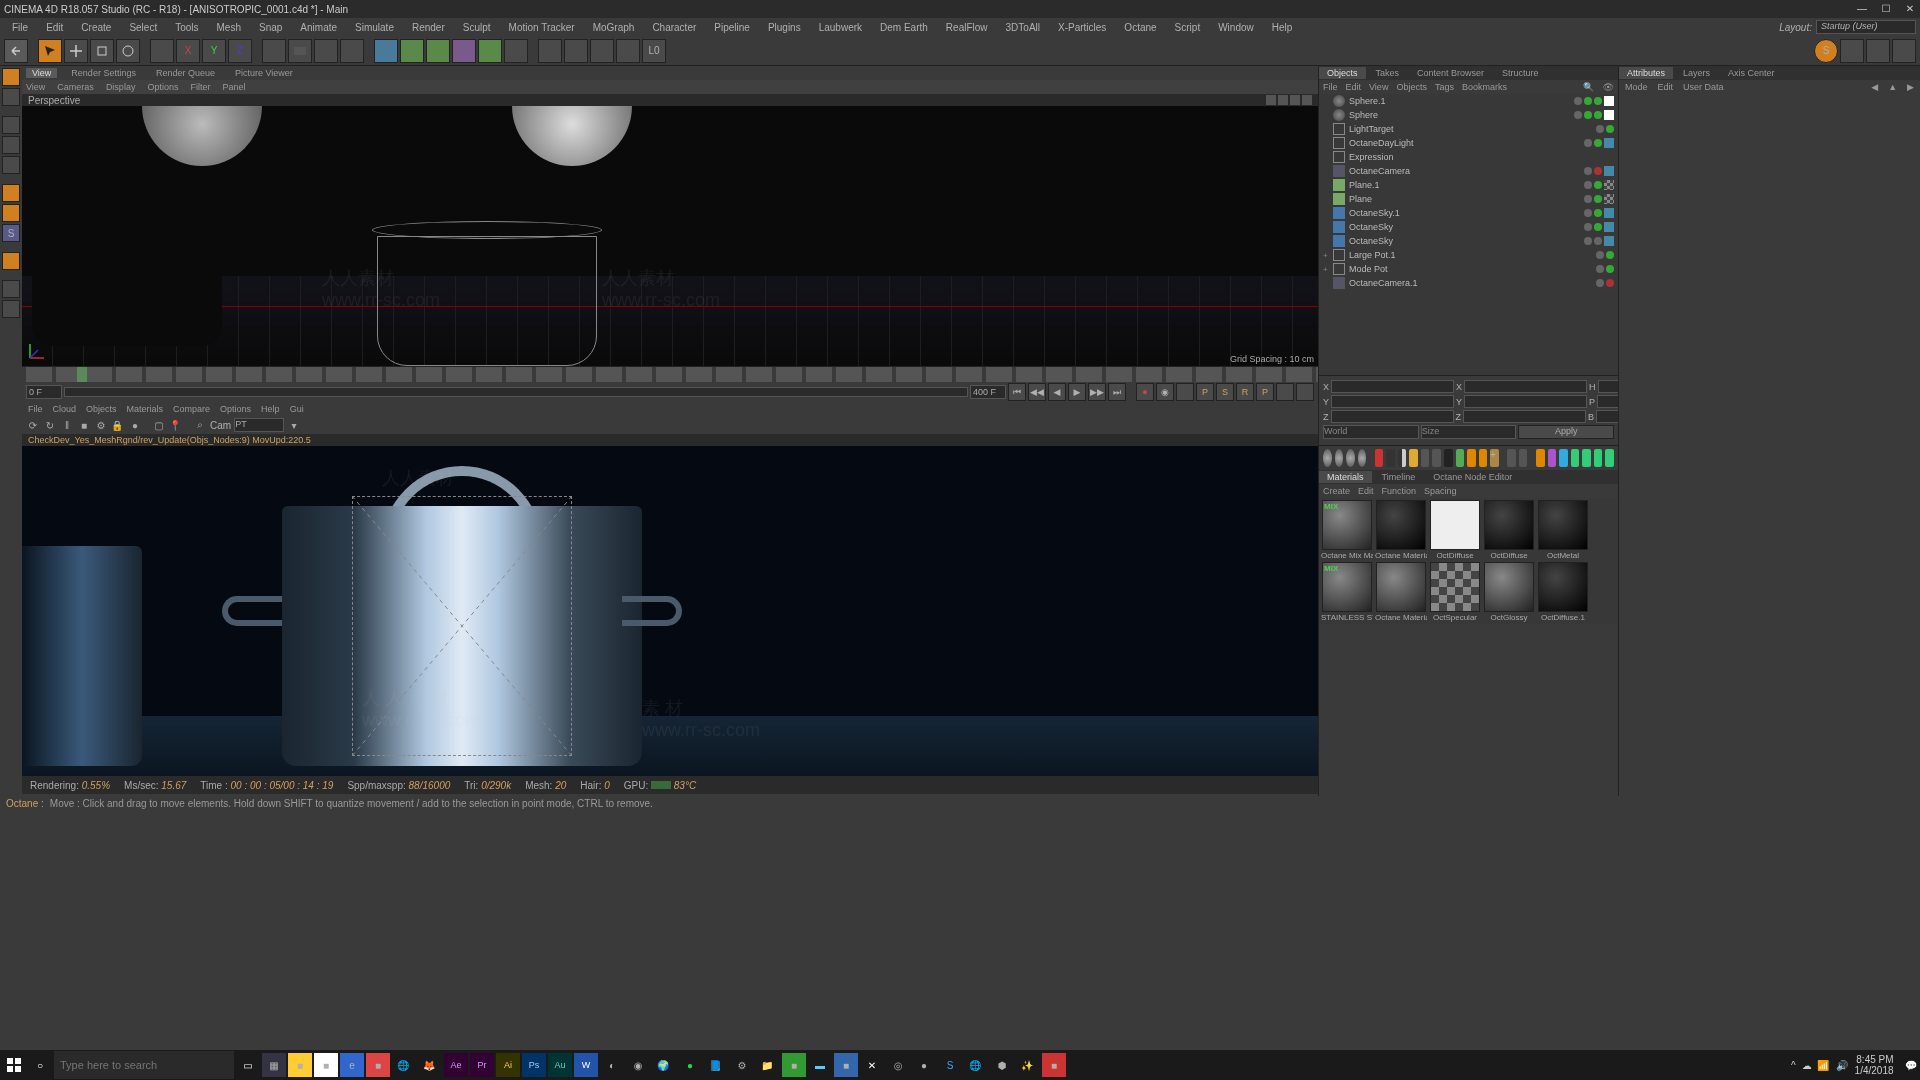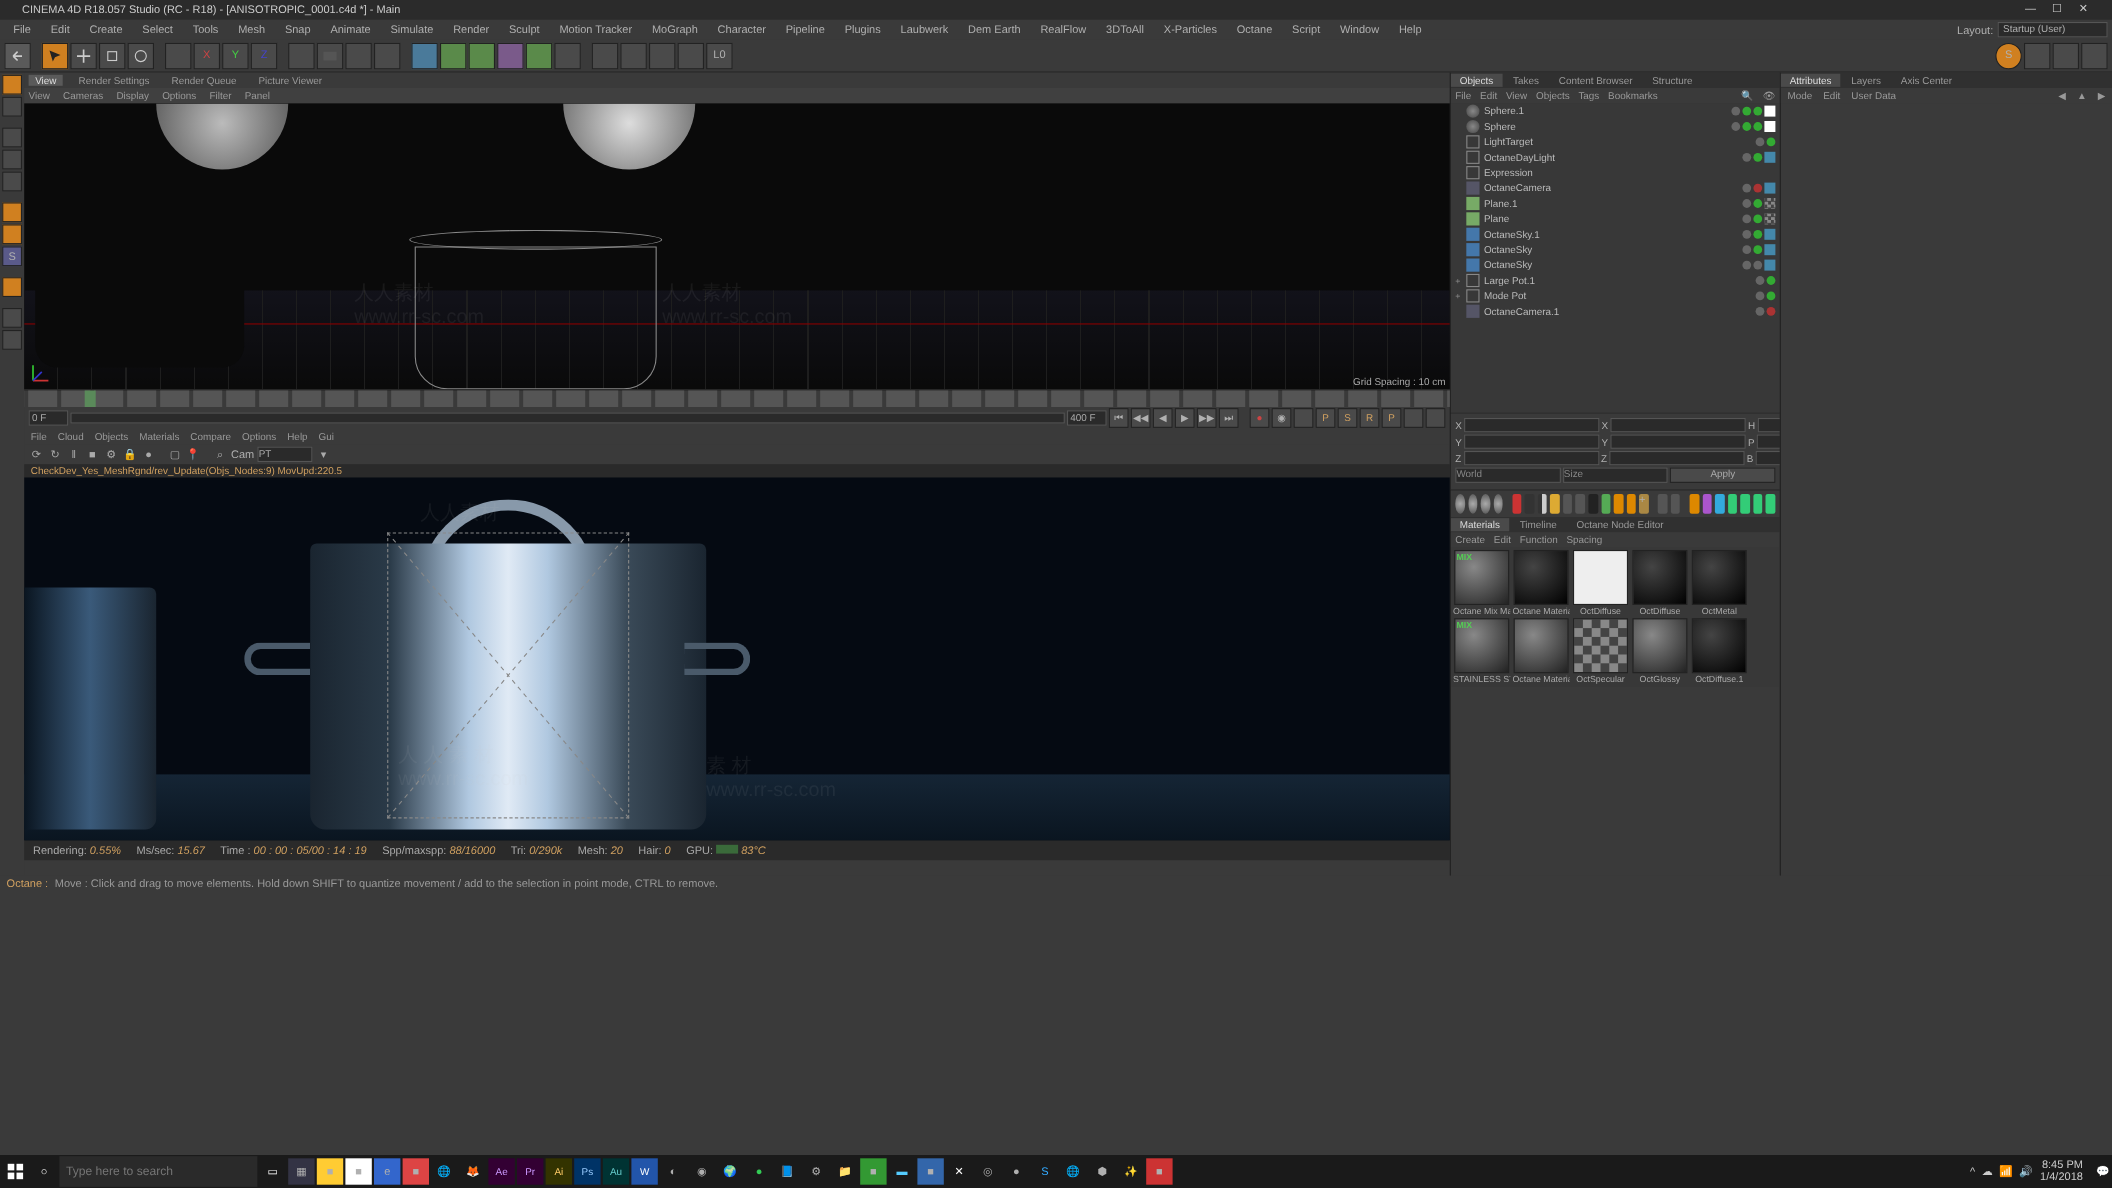--- a/index.html
+++ b/index.html
@@ -1,23 +1,23 @@
 <!DOCTYPE html>
 <html><head>
 <meta charset="utf-8">
 <style>
 * { margin: 0; padding: 0; box-sizing: border-box; font-family: Arial, sans-serif; font-size: 10px; user-select: none; }
 body { background: #3a3a3a; color: #b0b0b0; width: 1920px; height: 1080px; overflow: hidden; }
-.titlebar { background: #2b2b2b; height: 18px; display: flex; align-items: center; padding: 0 20px; justify-content: space-between; }
+.titlebar { background: #2b2b2b; height: 18px; display: flex; align-items: center; padding: 0 4px; justify-content: space-between; }
 .titlebar-title { font-size: 10px; color: #ccc; }
 .win-controls { display: flex; gap: 12px; }
 .win-btn { width: 12px; height: 12px; color: #ccc; cursor: pointer; text-align: center; line-height: 12px; }
 .menubar { background: #3a3a3a; height: 18px; display: flex; align-items: center; padding: 0 4px; gap: 2px; }
 .menu-item { padding: 2px 8px; color: #b0b0b0; cursor: pointer; }
-.layout-right { margin-left: auto; display: flex; align-items: flex-end; gap: 4px; }
+.layout-right { margin-left: auto; display: flex; align-items: center; gap: 4px; font-style: italic; }
 .layout-select { background: #2a2a2a; border: 1px solid #555; color: #b0b0b0; height: 14px; width: 100px; font-size: 9px; padding: 0 4px; }
 .toolbar-main { background: #3a3a3a; height: 30px; display: flex; align-items: center; padding: 2px 4px; gap: 2px; border-bottom: 1px solid #222; }
 .tool-btn { width: 24px; height: 24px; background: #4a4a4a; border: 1px solid #222; display: flex; align-items: center; justify-content: center; cursor: pointer; }
 .tool-btn.undo { background: #5a5a5a; }
 .tool-sep { width: 6px; }
 .tool-svg { width: 16px; height: 16px; }
 .main-area { display: flex; height: 730px; }
 .left-tools { width: 22px; background: #3a3a3a; display: flex; flex-direction: column; gap: 2px; padding: 2px; }
 .left-tool { width: 18px; height: 18px; background: #4a4a4a; border: 1px solid #222; cursor: pointer; display: flex; align-items: center; justify-content: center; }
 .left-tool.orange { background: #d08020; }
@@ -259,20 +259,29 @@
         <span class="vp-tab">Picture Viewer</span>
       </div>
       <div class="vp-menu">
         <span class="vp-menu-item">View</span>
         <span class="vp-menu-item">Cameras</span>
         <span class="vp-menu-item">Display</span>
         <span class="vp-menu-item">Options</span>
         <span class="vp-menu-item">Filter</span>
         <span class="vp-menu-item">Panel</span>
       </div>
+      <div class="vp-label">
+        <span>Perspective</span>
+        <div class="vp-icons">
+          <div class="vp-icon"></div>
+          <div class="vp-icon"></div>
+          <div class="vp-icon"></div>
+          <div class="vp-icon"></div>
+        </div>
+      </div>
       <div class="viewport">
         <div class="floor-grid"></div>
         <div class="red-line"></div>
         <div class="sphere1"></div>
         <div class="sphere2"></div>
         <div class="pot-dark"></div>
         <div class="pot-lid"></div>
         <div class="pot-outline"></div>
         <div class="axis-widget">
           <svg viewBox="0 0 24 24">

